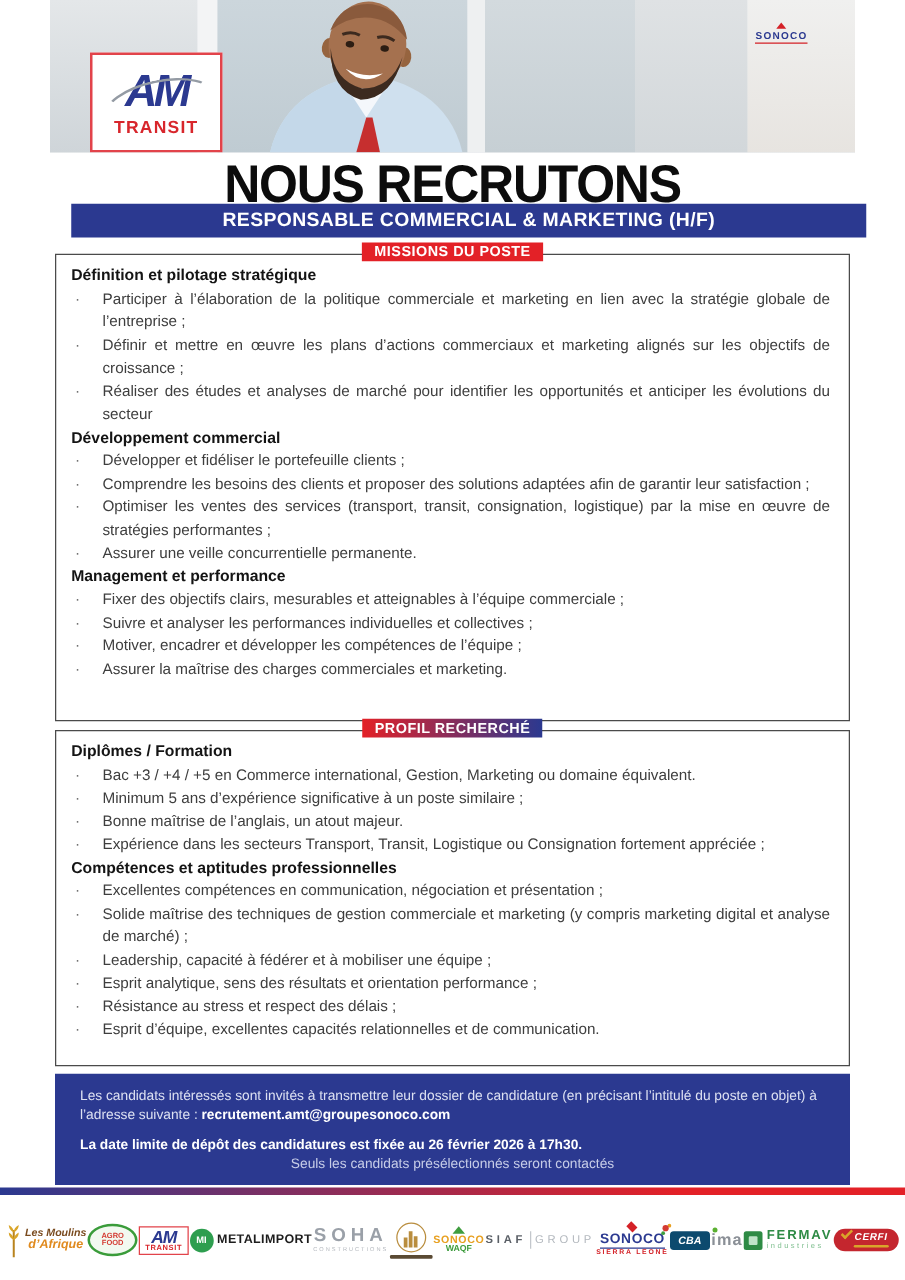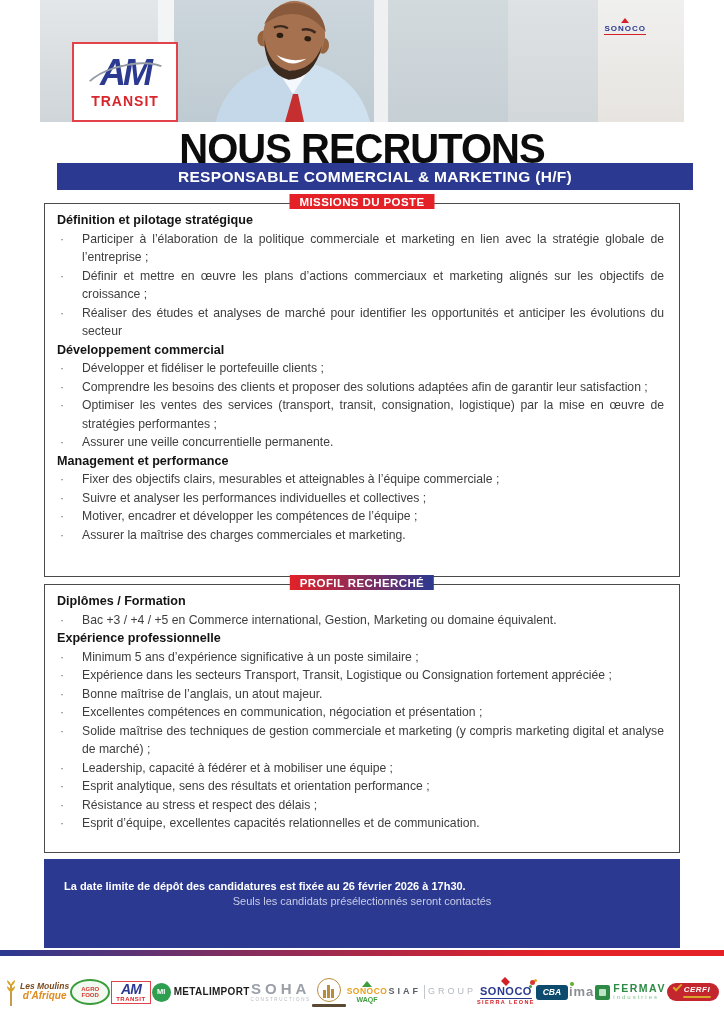--- a/index.html
+++ b/index.html
@@ -205,35 +205,36 @@
       <div class="bullet">Assurer la maîtrise des charges commerciales et marketing.</div>
     </div>
   </section>
 
   <section class="box box2">
     <div class="badge badge-profile">PROFIL RECHERCHÉ</div>
     <div class="box-content">
       <div class="sec-heading">Diplômes / Formation</div>
       <div class="bullet">Bac +3 / +4 / +5 en Commerce international, Gestion, Marketing ou domaine équivalent.</div>
 
-      <div class="sec-heading">Expérience professionnelle</div>
       <div class="bullet">Minimum 5 ans d’expérience significative à un poste similaire ;</div>
+      <div class="bullet">Bonne maîtrise de l’anglais, un atout majeur.</div>
       <div class="bullet">Expérience dans les secteurs Transport, Transit, Logistique ou Consignation fortement appréciée ;</div>
-      <div class="bullet">Bonne maîtrise de l’anglais, un atout majeur.</div>
-
+
+      <div class="sec-heading">Compétences et aptitudes professionnelles</div>
       <div class="bullet">Excellentes compétences en communication, négociation et présentation ;</div>
       <div class="bullet">Solide maîtrise des techniques de gestion commerciale et marketing (y compris marketing digital et analyse de marché) ;</div>
       <div class="bullet">Leadership, capacité à fédérer et à mobiliser une équipe ;</div>
       <div class="bullet">Esprit analytique, sens des résultats et orientation performance ;</div>
       <div class="bullet">Résistance au stress et respect des délais ;</div>
       <div class="bullet">Esprit d’équipe, excellentes capacités relationnelles et de communication.</div>
     </div>
   </section>
 
   <div class="contact">
+    <p><span>Les candidats intéressés sont invités à transmettre leur dossier de candidature (en précisant l’intitulé du poste en objet) à l’adresse suivante : </span><span class="email">recrutement.amt@groupesonoco.com</span></p>
     <p class="deadline">La date limite de dépôt des candidatures est fixée au 26 février 2026 à 17h30.</p>
     <p class="note">Seuls les candidats présélectionnés seront contactés</p>
   </div>
 
   <div class="gradient-bar"></div>
 
   <div class="logos">
 
     <div class="lg lg-row">
       <svg class="wheat" width="12" height="28" viewBox="0 0 12 28">

